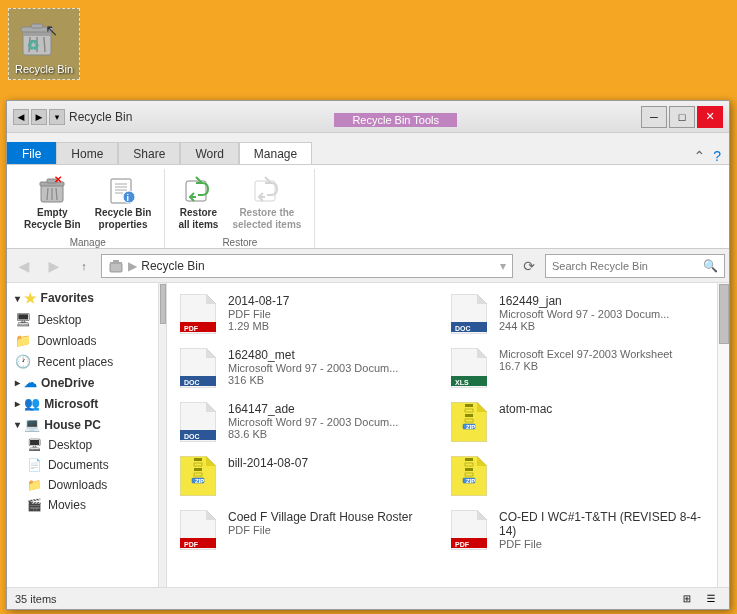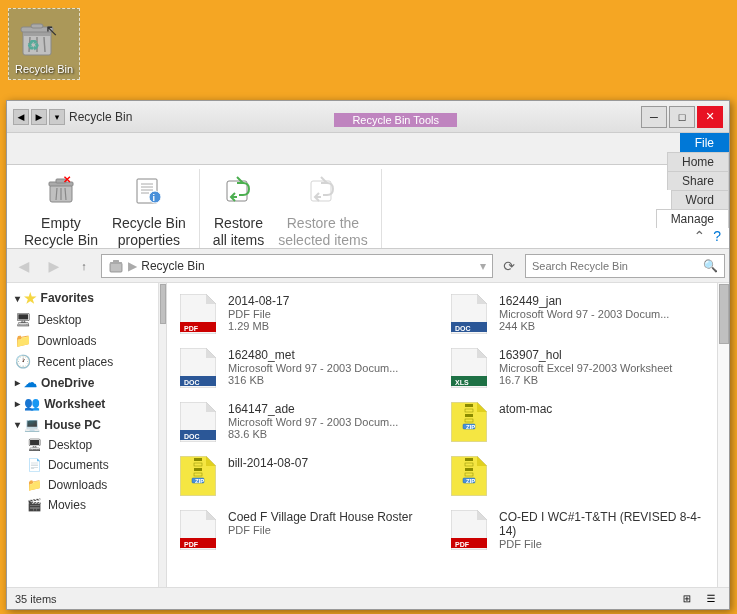--- a/index.html
+++ b/index.html
@@ -27,32 +27,32 @@
     .title-icons { display: flex; gap: 2px; align-items: center; }
     .quick-icon { width: 16px; height: 16px; background: #ccc; border: 1px solid #aaa; cursor: pointer; font-size: 9px; display: flex; align-items: center; justify-content: center; }
 
     
     .ribbon { height: 84px; background: white; border-bottom: 1px solid #ccc; display: flex; align-items: stretch; padding: 4px 4px 0 4px; }
     .ribbon-group { display: flex; flex-direction: column; align-items: center; border-right: 1px solid #e0e0e0; padding: 0 8px; min-width: 80px; }
     .ribbon-group-items { display: flex; gap: 4px; flex: 1; align-items: center; }
     .ribbon-group-label { font-size: 10px; color: #666; padding: 2px 0; text-align: center; }
     .ribbon-btn { display: flex; flex-direction: column; align-items: center; cursor: pointer; padding: 3px 4px; min-width: 44px; border: 1px solid transparent; }
     .ribbon-btn .btn-icon { width: 32px; height: 32px; display: flex; align-items: center; justify-content: center; }
-    .ribbon-btn .btn-label { font-size: 14px; color: #333; text-align: center; margin-top: 10px; line-height: 1.2; }
+    .ribbon-btn .btn-label { font-size: 10px; color: #333; text-align: center; margin-top: 2px; line-height: 1.2; font-weight: bold; }
 
     
     .address-bar { height: 34px; background: #f0f0f0; display: flex; align-items: center; padding: 0 4px; gap: 4px; border-bottom: 1px solid #ddd; }
     .nav-btn { width: 26px; height: 26px; border: 1px solid transparent; background: transparent; cursor: pointer; display: flex; align-items: center; justify-content: center; font-size: 14px; color: #666; }
     .nav-btn.disabled { color: #ccc; cursor: default; }
     .up-btn { width: 26px; height: 26px; border: 1px solid transparent; background: transparent; cursor: pointer; font-size: 11px; color: #666; display: flex; align-items: center; justify-content: center; }
     .address-path { flex: 1; height: 24px; background: white; border: 1px solid #aaa; display: flex; align-items: center; padding: 0 6px; cursor: pointer; }
     .address-text { font-size: 12px; color: #333; }
     .address-dropdown { color: #aaa; margin-left: auto; cursor: pointer; }
     .refresh-btn { width: 24px; height: 24px; border: 1px solid transparent; background: transparent; cursor: pointer; font-size: 14px; color: #666; display: flex; align-items: center; justify-content: center; }
-    .search-box { width: 200px; height: 24px; border: 1px solid #aaa; background: white; display: flex; align-items: center; padding: 0 6px; }
+    .search-box { width: 180px; height: 24px; border: 1px solid #aaa; background: white; display: flex; align-items: center; padding: 0 6px; }
     .search-box input { border: none; outline: none; font-size: 11px; flex: 1; background: transparent; color: #999; }
     .search-icon { color: #aaa; font-size: 12px; }
 
     
     .main-area { flex: 1; display: flex; overflow: hidden; }
 
     
     .sidebar { width: 160px; background: white; border-right: 1px solid #ddd; overflow-y: auto; padding: 4px 0; }
     .sidebar-item { display: flex; align-items: center; gap: 6px; padding: 3px 8px; cursor: pointer; font-size: 12px; color: #333; }
     .sidebar-header { display: flex; align-items: center; gap: 4px; padding: 3px 8px; cursor: pointer; font-size: 12px; color: #333; font-weight: bold; }
@@ -71,21 +71,21 @@
     .status-bar { height: 22px; background: #f0f0f0; border-top: 1px solid #ddd; display: flex; align-items: center; padding: 0 8px; gap: 8px; }
     .status-text { font-size: 11px; color: #333; }
     .status-right { margin-left: auto; display: flex; gap: 4px; }
     .view-btn { width: 20px; height: 18px; border: 1px solid transparent; cursor: pointer; display: flex; align-items: center; justify-content: center; font-size: 10px; }
 
     
     .sidebar { position: relative; }
     .rb-icon-graphic { width: 48px; height: 48px; position: relative; display: flex; align-items: center; justify-content: center; }
 
     
-    .tabs-row { display: flex; align-items: flex-end; background: #f0f0f0; height: 32px; border-bottom: 1px solid #ccc; position: relative; flex-direction: column; }
+    .tabs-row { display: flex; align-items: flex-end; background: #f0f0f0; height: 32px; border-bottom: 1px solid #ccc; position: relative; }
     .tab-item { padding: 2px 14px; border: 1px solid #ccc; border-bottom: none; background: #e0e0e0; cursor: pointer; font-size: 12px; color: #333; margin-right: 0; height: 22px; display: flex; align-items: center; }
     .tab-item.active-tab { background: white; font-weight: normal; }
     .tab-file { background: #0078d7; color: white; border-color: #0078d7; }
   </style>
 </head>
 <body>
 
 <div class="desktop">
 
   <div class="desktop-icon" style="top:8px;left:8px;">
@@ -263,21 +263,21 @@
 
           <div class="sidebar-header">
             <span style="font-size:10px;">▸</span>
             <span style="color:#0078d7;font-size:13px;">☁</span>
             <span>OneDrive</span>
           </div>
 
           <div class="sidebar-header">
             <span style="font-size:10px;">▸</span>
             <span style="color:#777;font-size:13px;">👥</span>
-            <span>Worksheet</span>
+            <span>Microsoft</span>
           </div>
 
           <div class="sidebar-header">
             <span style="font-size:10px;">▾</span>
             <span style="font-size:13px;">💻</span>
             <span>House PC</span>
           </div>
           <div class="sidebar-item" style="padding-left:20px;">
             <span style="font-size:12px;">🖥</span>
             <span>Desktop</span>
@@ -355,21 +355,20 @@
           <div class="file-item">
             <div class="file-icon">
               <svg width="36" height="40" viewBox="0 0 36 40">
                 <polygon points="0,0 26,0 36,10 36,40 0,40" fill="#f5f5f5" stroke="#ccc" stroke-width="1"></polygon>
                 <polygon points="26,0 36,10 26,10" fill="#ddd"></polygon>
                 <rect x="0" y="28" width="36" height="10" fill="#1e7145"></rect>
                 <text x="4" y="37" font-size="7" fill="white" font-weight="bold">XLS</text>
               </svg>
             </div>
             <div class="file-info">
-              <div class="file-name">163907_hol</div>
               <div class="file-type">Microsoft Excel 97-2003 Worksheet</div>
               <div class="file-size">16.7 KB</div>
             </div>
           </div>
 
           <div class="file-item">
             <div class="file-icon">
               <svg width="36" height="40" viewBox="0 0 36 40">
                 <polygon points="0,0 26,0 36,10 36,40 0,40" fill="#f5f5f5" stroke="#ccc" stroke-width="1"></polygon>
                 <polygon points="26,0 36,10 26,10" fill="#ddd"></polygon>

